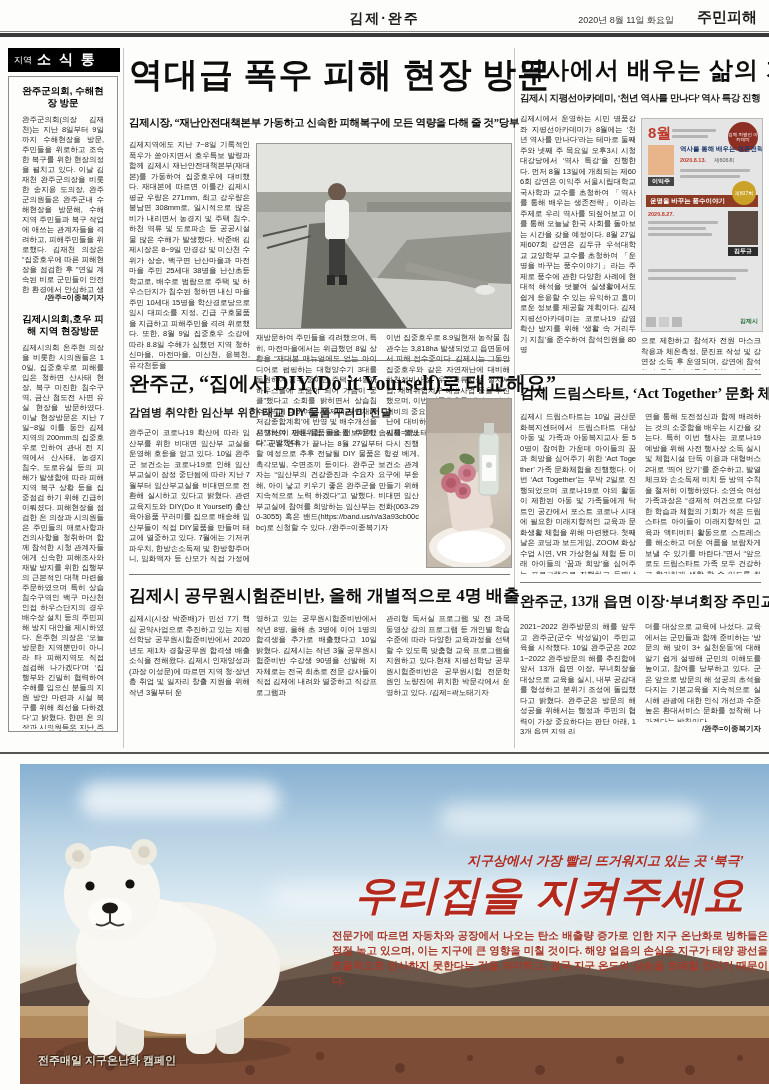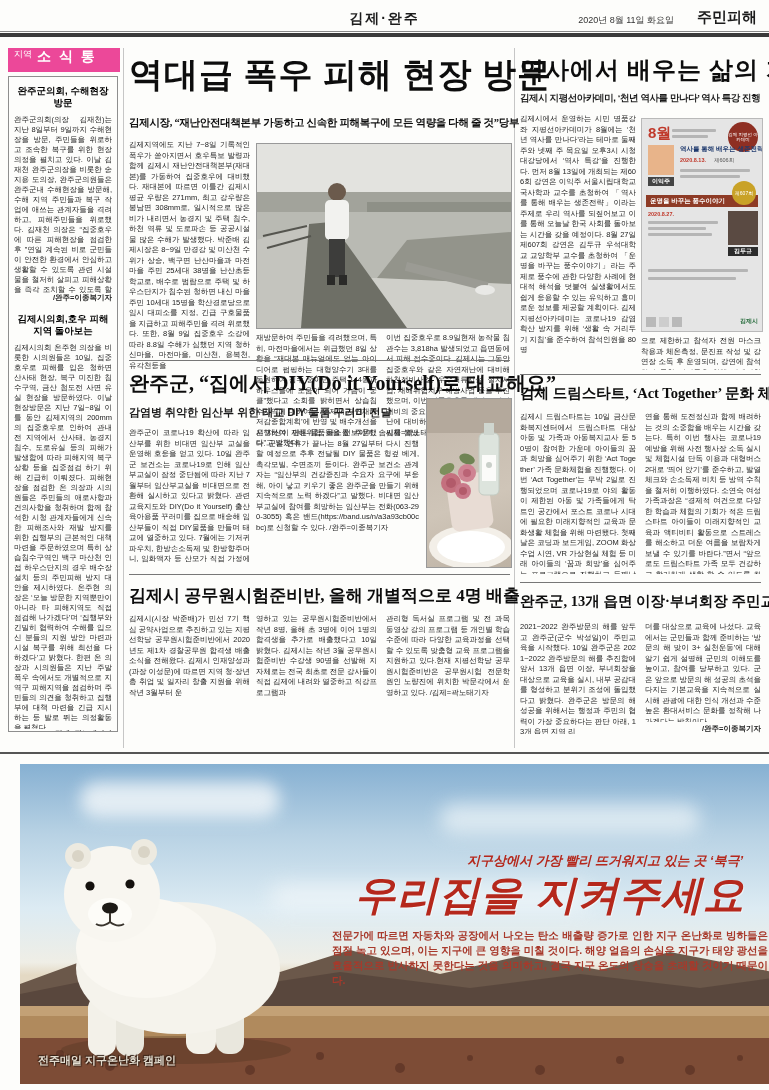--- a/index.html
+++ b/index.html
@@ -27,29 +27,29 @@
 
 <div class="page">
 
   <div class="abs" style="left:14px;top:8px;font-size:13px;font-weight:700;margin-top:38px;">10</div>
   <div class="abs" style="left:0;right:0;top:10px;text-align:center;font-size:14px;font-weight:700;letter-spacing:2px;">김제·완주</div>
   <div class="abs" style="right:95px;top:14px;font-size:9px;color:#333;">2020년 8월 11일 화요일</div>
   <div class="abs" style="right:12px;top:8px;font-size:15px;font-weight:700;">주민피해</div>
   <div class="abs" style="left:0;right:0;top:31px;height:1px;background:#888;"></div>
   <div class="abs" style="left:0;right:0;top:33px;height:4px;background:#3a3a3a;"></div>
 
-  <div class="abs" style="left:8px;top:48px;width:112px;height:24px;background:#ec4899;color:#fff;display:flex;align-items:flex-start;padding-left:6px;box-sizing:border-box;">
+  <div class="abs" style="left:8px;top:48px;width:112px;height:24px;background:#000000;color:#fff;display:flex;align-items:center;padding-left:6px;box-sizing:border-box;">
     <span style="font-size:9px;margin-right:5px;">지역</span>
     <span style="font-size:14px;font-weight:700;letter-spacing:2px;">소 식 통</span>
   </div>
-  <div class="abs" style="left:8px;top:76px;width:110px;height:656px;border:1px solid #8e8e8e;box-sizing:border-box;padding:8px 5px;overflow:hidden;">
+  <div class="abs" style="left:8px;top:76px;width:110px;height:656px;border:1px solid #8e8e8e;box-sizing:border-box;padding:8px 13px;overflow:hidden;">
     <div class="sb-title">완주군의회, 수해현장 방문</div>
     <div class="body-text" style="margin-top:6px;height:178px;font-size:7.5px;line-height:10px;">완주군의회(의장 김재천)는 지난 8일부터 9일까지 수해현장을 방문, 주민들을 위로하고 조속한 복구를 위한 현장의정을 펼치고 있다. 이날 김재천 완주군의장을 비롯한 송지용 도의장, 완주군의원들은 완주군내 수해현장을 방문해, 수해 지역 주민들과 복구 작업에 애쓰는 관계자들을 격려하고, 피해주민들을 위로했다. 김재천 의장은 “집중호우에 따른 피해현장을 점검한 후 ”연일 계속된 비로 군민들이 안전한 환경에서 안심하고 생활할 수 있도록 관련 시설물을 철저히 살피고 피해상황을 즉각 조치할 수 있도록 할 것”이라 밝혔다.</div>
     <div class="byline">/완주=이종복기자</div>
-    <div class="sb-title" style="margin-top:10px;">김제시의회,호우 피해 지역 돌아보는</div>
+    <div class="sb-title" style="margin-top:10px;">김제시의회,호우 피해 지역 현장방문</div>
     <div class="body-text" style="margin-top:6px;height:386px;font-size:7.5px;line-height:10px;">김제시의회 온주현 의장을 비롯한 시의원들은 10일, 집중호우로 피해를 입은 청하면 산사태 현장, 복구 미진한 침수구역, 금산 첨도전 사면 유실 현장을 방문하였다. 이날 현장방문은 지난 7일~8일 이틀 동안 김제지역의 200mm의 집중호우로 인하여 관내 전 지역에서 산사태, 농경지 침수, 도로유실 등의 피해가 발생함에 따라 피해지역 복구 상황 등을 집중점검 하기 위해 긴급히 이뤄졌다. 피해현장을 점검한 온 의장과 시의원들은 주민들의 애로사항과 건의사항을 청취하며 함께 참석한 시청 관계자들에게 신속한 피해조사와 재발 방지를 위한 집행부의 근본적인 대책 마련을 주문하였으며 특히 상습침수구역인 백구 마산천 인접 하우스단지의 경우 배수장 설치 등의 주민피해 방지 대안을 제시하였다. 온주현 의장은 ‘오늘 방문한 지역뿐만이 아니라 타 피해지역도 직접 점검해 나가겠다’며 ‘집행부와 긴밀히 협력하여 수해를 입으신 분들의 지원 방안 마련과 시설 복구를 위해 최선을 다하겠다’고 밝혔다. 한편 온 의장과 시의원들은 지난 주말 폭우 속에서도 개별적으로 지역구 피해지역을 점검하며 주민들의 의견을 청취하고 집행부에 대책 마련을 긴급 지시하는 등 발로 뛰는 의정활동을 펼쳤다.</div>
     <div class="byline">/김제=곽노태기자</div>
   </div>
 
   <div class="abs vrule" style="left:123px;top:48px;height:700px;"></div>
   <div class="abs vrule" style="left:514px;top:48px;height:700px;"></div>
 
   <div class="abs hl" style="left:129px;top:52px;width:382px;font-size:34px;letter-spacing:1px;">역대급 폭우 피해 현장 방문</div>
   <div class="abs hl" style="left:129px;top:116px;width:382px;font-size:10.5px;letter-spacing:-0.3px;">김제시장, “재난안전대책본부 가동하고 신속한 피해복구에 모든 역량을 다해 줄 것”당부</div>
 

